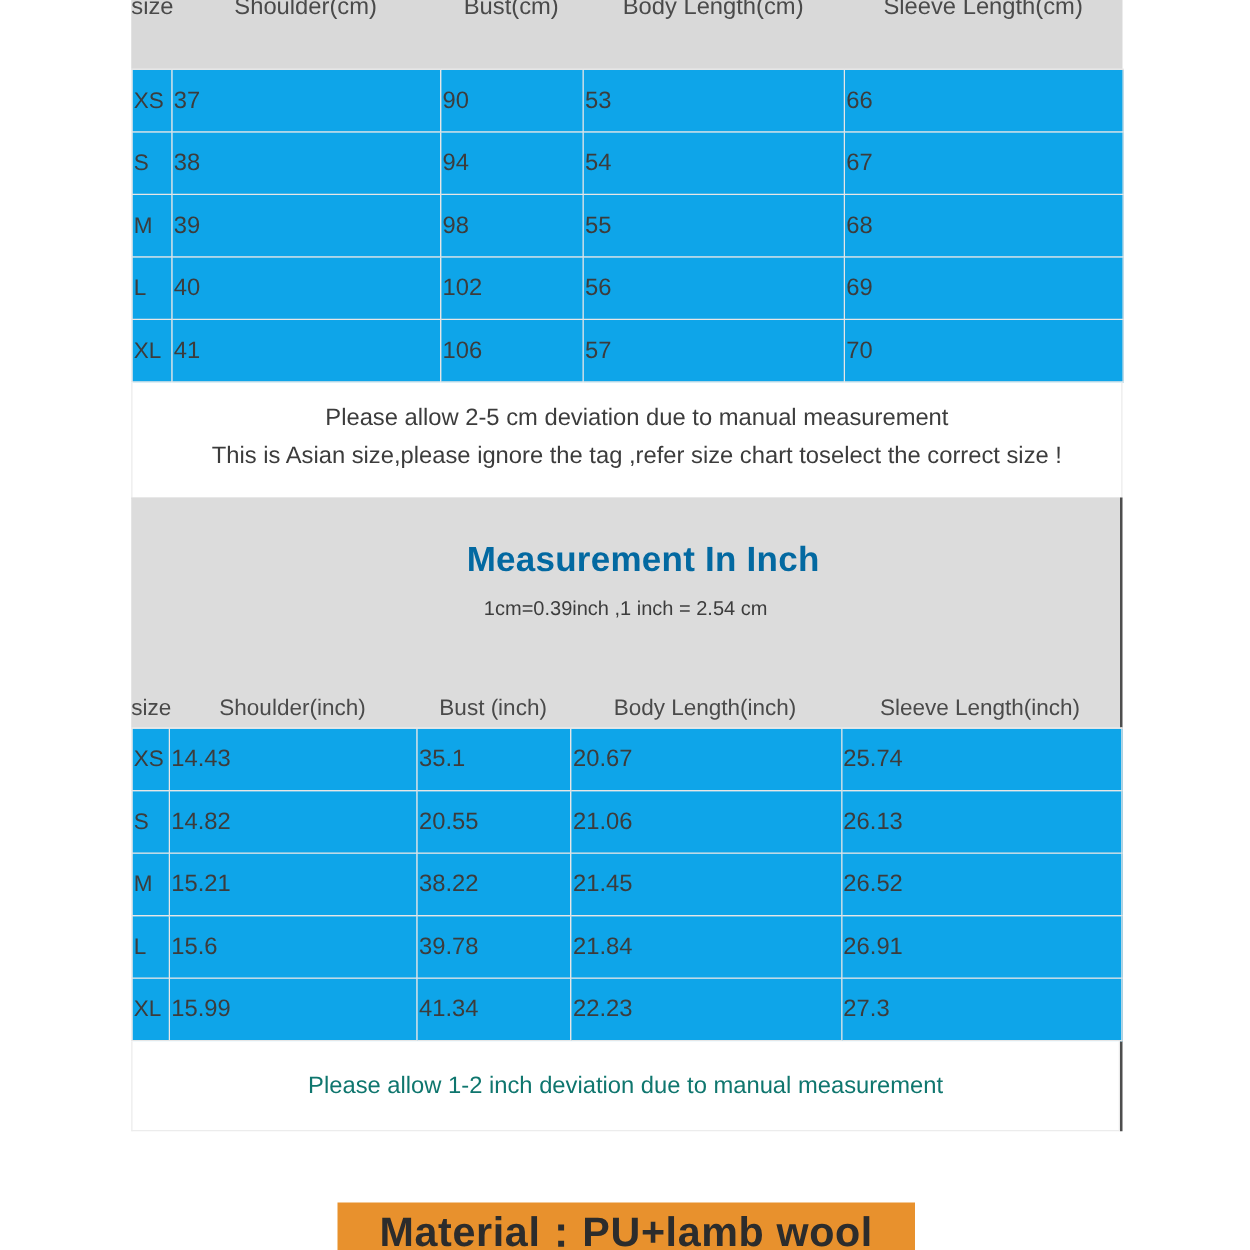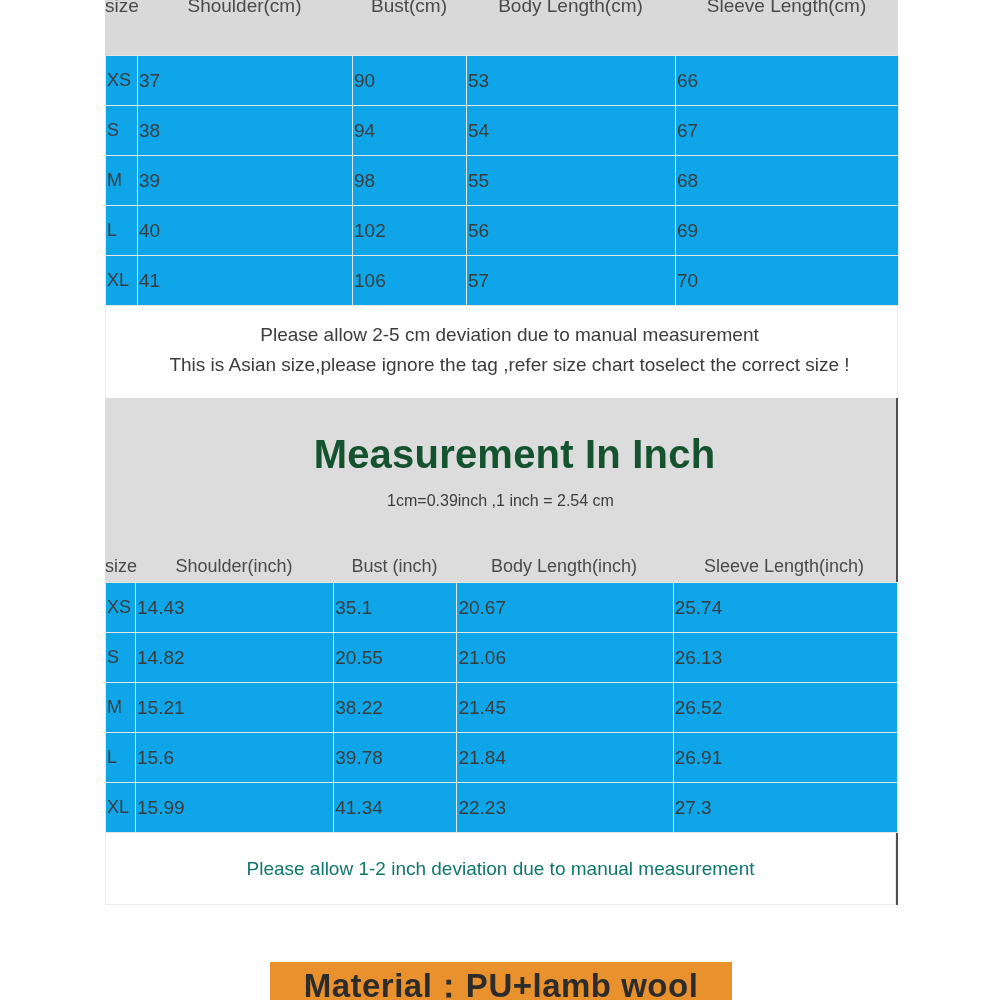--- a/index.html
+++ b/index.html
@@ -102,23 +102,23 @@
     background: #dcdcdc;
     width: 791px;
     padding-top: 34px;
     padding-bottom: 0;
     text-align: center;
     position: relative;
     height: 184px;
     box-sizing: border-box;
   }
   .inch-title {
-    font-size: 40px;
+    font-size: 28px;
     font-weight: bold;
-    color: #14532d;
+    color: #0369a1;
     letter-spacing: 0.2px;
     padding-left: 28px;
   }
   .inch-sub {
     font-size: 16px;
     color: #3d3d3d;
     margin-top: 15px;
   }
   .inch-colrow {
     position: absolute;

